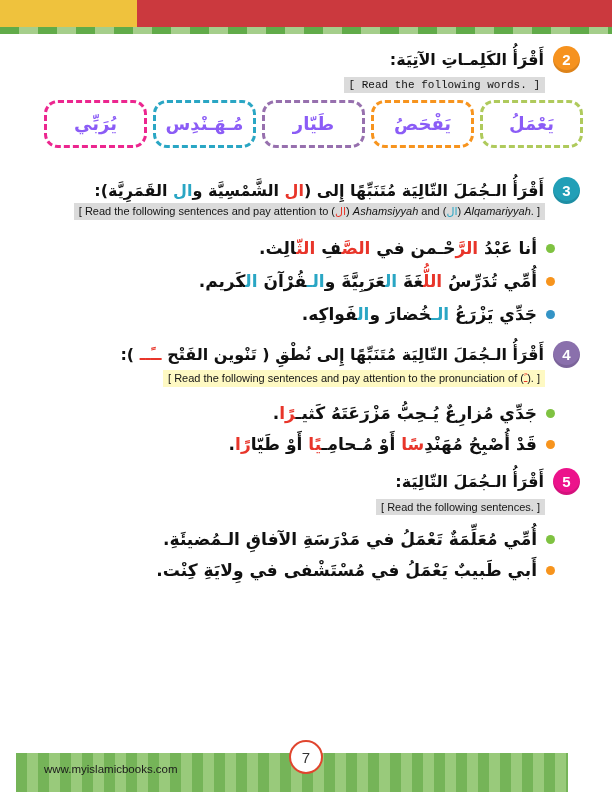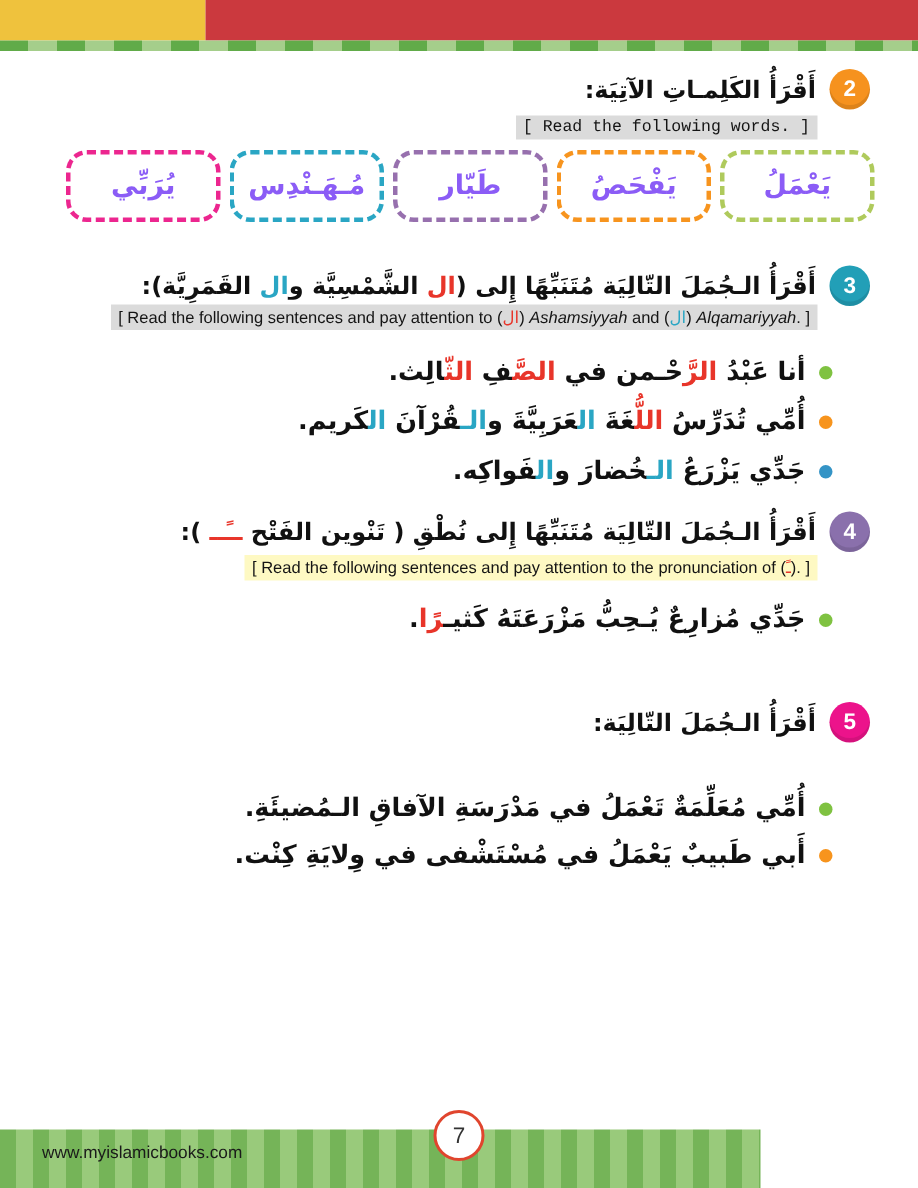--- a/index.html
+++ b/index.html
@@ -29,21 +29,21 @@
   .card { flex:1; border:3px dashed #ccc; border-radius:14px; background:#fff;
           display:flex; align-items:center; justify-content:center; }
   .card-text { font-size:18px; font-weight:bold; color:#8b5cf6; line-height:1; }
 
   
   .sentence-row { position:absolute; right:57px; height:30px; display:flex; align-items:center; gap:9px; }
   .bullet { width:9px; height:9px; border-radius:50%; flex:0 0 auto; }
   .sentence-text { font-size:17px; font-weight:bold; color:#111; white-space:nowrap; line-height:1.7; }
 
   
-  .footer-band { position:absolute; left:0; top:753px; width:507px; height:39px;
+  .footer-band { position:absolute; left:16px; top:753px; width:552px; height:39px;
                  background:repeating-linear-gradient(90deg,#75B458 0 11px,#99CA7B 11px 22px);text-align:right; }
   .website { position:absolute; left:28px; top:10px; font-family:"Liberation Sans",sans-serif;
              font-size:11.5px; color:#1a1a1a; }
   .page-circle { position:absolute; left:289px; top:740px; width:34px; height:34px; background:#fff;
                  border:2px solid #E0452E; border-radius:50%; display:flex; align-items:center; justify-content:center;
                  font-family:"Liberation Sans",sans-serif; font-size:15px; color:#333; }
 </style>
 </head>
 <body>
 
@@ -99,25 +99,30 @@
   <div class="heading-row" style="top:341px" dir="rtl">
     <span class="badge" style="background-color: rgb(138, 112, 172);">4</span>
     <span class="heading-text"><span>أَقْرَأُ الـجُمَلَ التّالِيَة مُتَنَبِّهًا إِلى نُطْقِ ( تَنْوين الفَتْح </span><span style="color: rgb(232, 53, 42);">ــًــ</span><span> ):</span></span>
   </div>
   <div class="caption" style="top: 370px; background-color: #fef9c3;" dir="ltr"><span>[ Read the following sentences and pay attention to the pronunciation of (</span><span style="color: rgb(232, 53, 42);">ـً</span><span>). ]</span></div>
 
   <div class="sentence-row" style="top:398px" dir="rtl">
     <span class="bullet" style="background-color: rgb(127, 194, 65);"></span>
     <span class="sentence-text"><span>جَدِّي مُزارِعٌ يُـحِبُّ مَزْرَعَتَهُ كَثيـ‍</span><span style="color: rgb(232, 53, 42);">‍رًا</span><span>.</span></span>
   </div>
+  <div class="sentence-row" style="top:429px" dir="rtl">
+    <span class="bullet" style="background-color: rgb(247, 148, 29);"></span>
+    <span class="sentence-text"><span>قَدْ أُصْبِحُ مُهَنْدِ</span><span style="color: rgb(232, 53, 42);">سًا</span><span> أَوْ مُـحامِـ‍</span><span style="color: rgb(232, 53, 42);">‍يًا</span><span> أَوْ طَيّا</span><span style="color: rgb(232, 53, 42);">رًا</span><span>.</span></span>
+  </div>
 
   <div class="heading-row" style="top:468px" dir="rtl">
     <span class="badge" style="background-color: rgb(236, 19, 139);">5</span>
     <span class="heading-text"><span>أَقْرَأُ الـجُمَلَ التّالِيَة:</span></span>
   </div>
+  <div class="caption" style="top: 499px; background-color: rgb(219, 219, 219);" dir="ltr"><span>[ Read the following sentences. ]</span></div>
 
   <div class="sentence-row" style="top:524px" dir="rtl">
     <span class="bullet" style="background-color: rgb(127, 194, 65);"></span>
     <span class="sentence-text"><span>أُمِّي مُعَلِّمَةٌ تَعْمَلُ في مَدْرَسَةِ الآفاقِ الـمُضيئَةِ.</span></span>
   </div>
   <div class="sentence-row" style="top:555px" dir="rtl">
     <span class="bullet" style="background-color: rgb(247, 148, 29);"></span>
     <span class="sentence-text"><span>أَبي طَبيبٌ يَعْمَلُ في مُسْتَشْفى في وِلايَةِ كِنْت.</span></span>
   </div>
 

